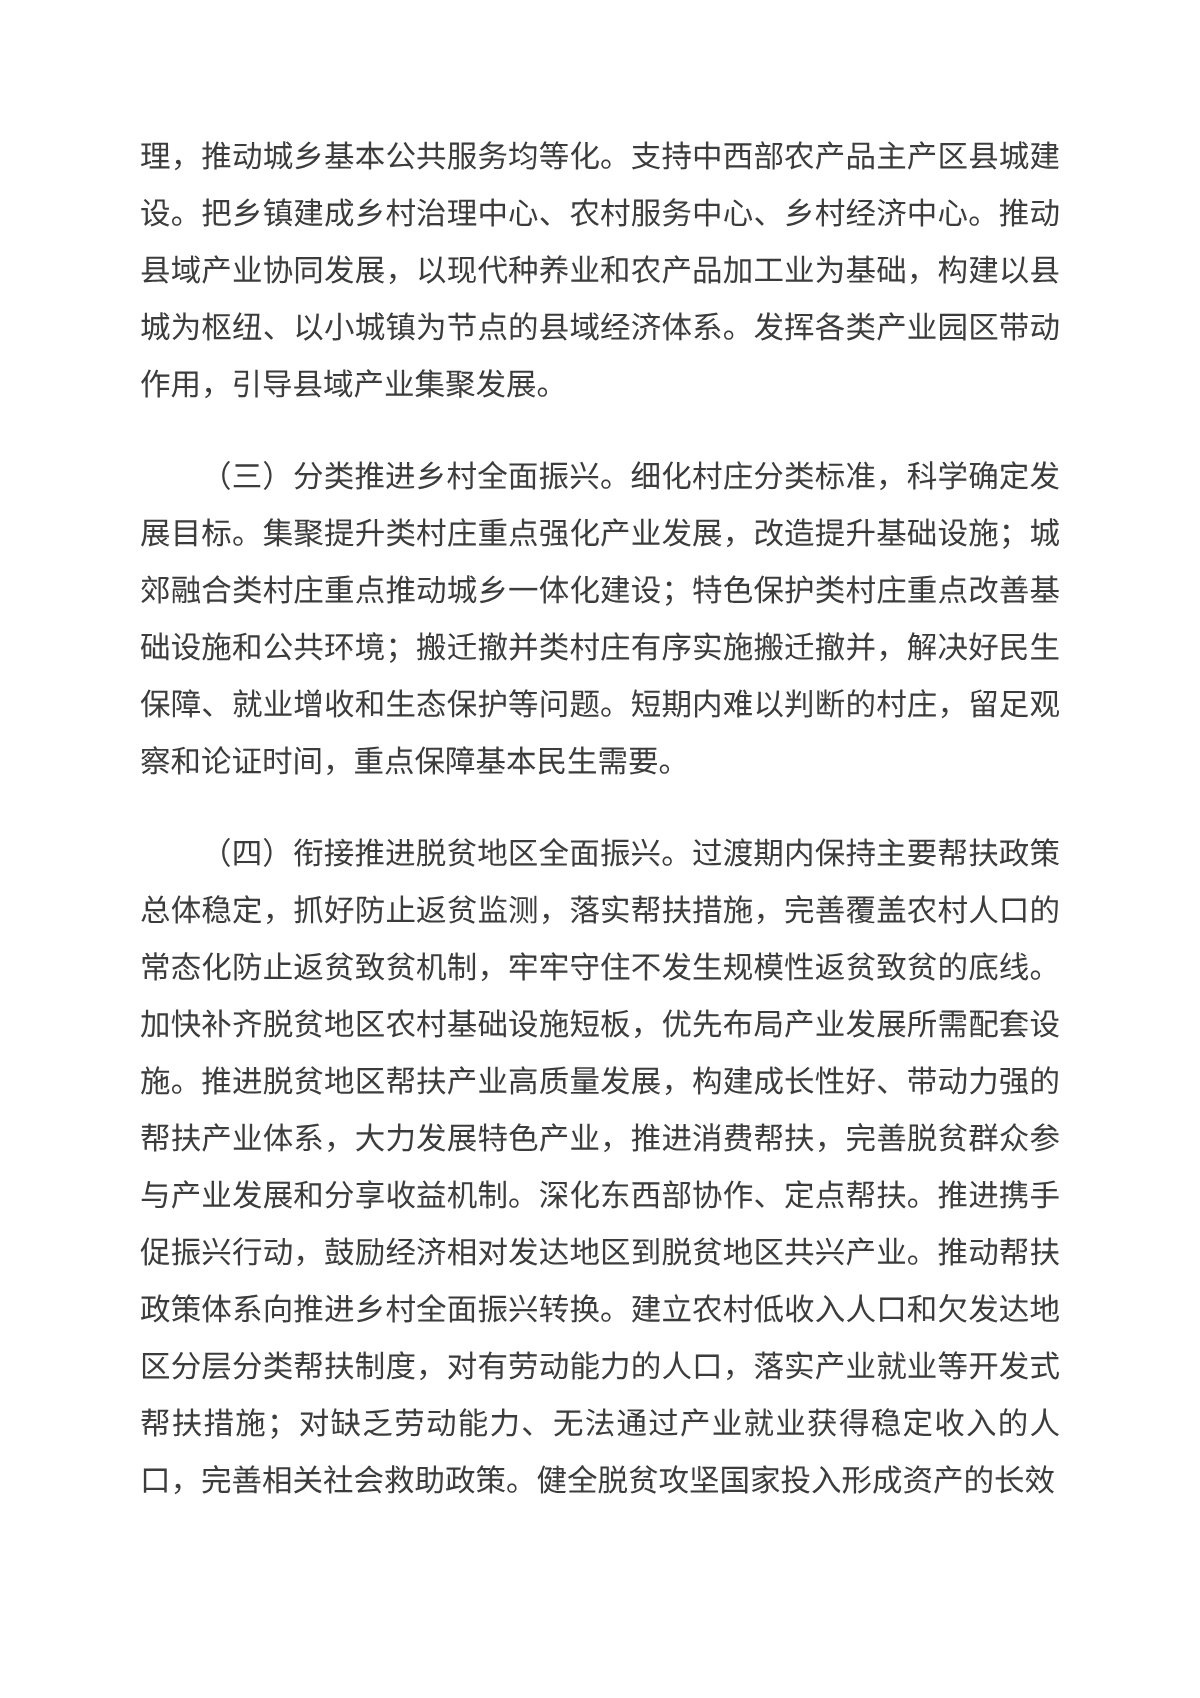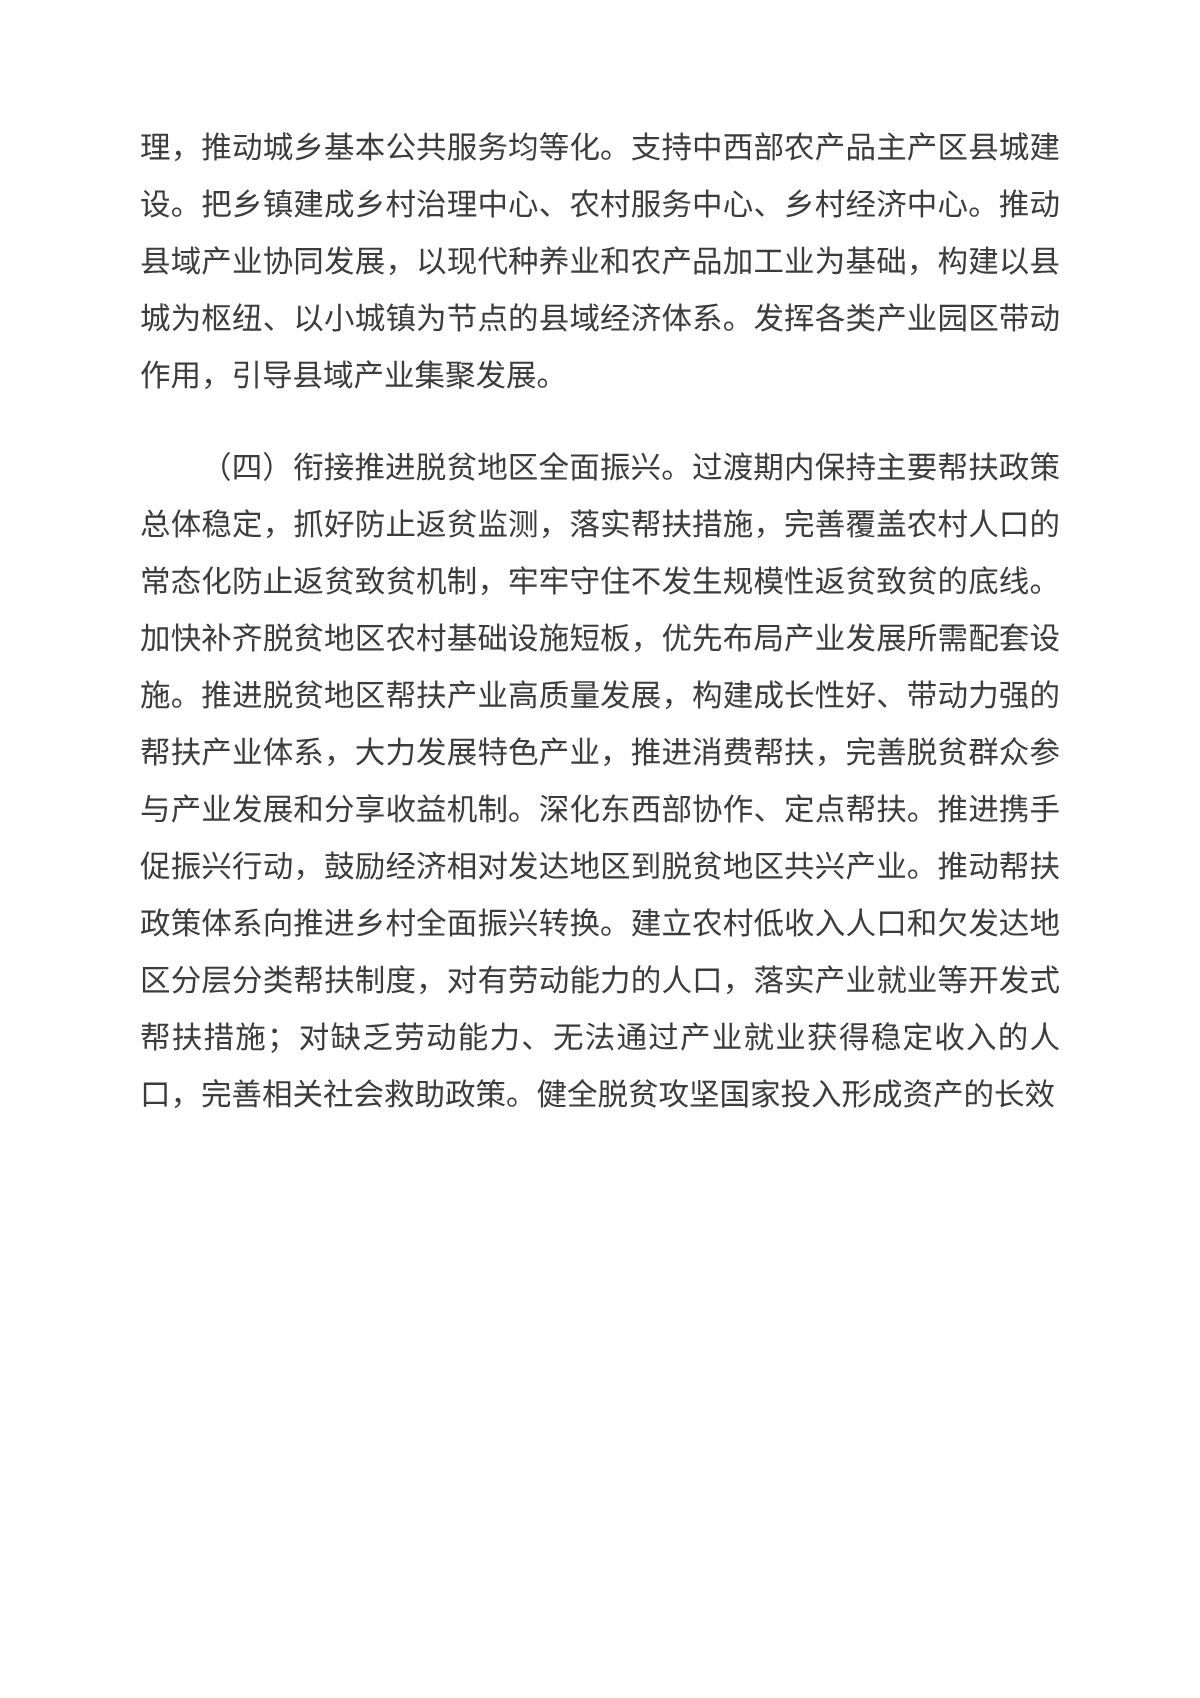--- a/index.html
+++ b/index.html
@@ -10,21 +10,21 @@
     width: 1200px;
     height: 1698px;
     background: #ffffff;
     position: relative;
     overflow: hidden;
     font-family: "Liberation Sans", sans-serif;
   }
   .doc-page {
     position: absolute;
     left: 140px;
-    top: 119px;
+    top: 128px;
     width: 920px;
     color: #3c3c3c;
     font-size: 30.5px;
     line-height: 57px;
     text-align: justify;
     text-justify: inter-ideograph;
     line-break: strict;
     word-break: normal;
     overflow-wrap: normal;
     letter-spacing: 0;
@@ -35,14 +35,15 @@
   }
   .doc-page p.para.indent {
     text-indent: 2em;
   }
 </style>
 </head>
 <body>
 
 <div class="doc-page">
   <p class="para">理，推动城乡基本公共服务均等化。支持中西部农产品主产区县城建设。把乡镇建成乡村治理中心、农村服务中心、乡村经济中心。推动县域产业协同发展，以现代种养业和农产品加工业为基础，构建以县城为枢纽、以小城镇为节点的县域经济体系。发挥各类产业园区带动作用，引导县域产业集聚发展。</p>
+  <p class="para indent">（三）分类推进乡村全面振兴。细化村庄分类标准，科学确定发展目标。集聚提升类村庄重点强化产业发展，改造提升基础设施；城郊融合类村庄重点推动城乡一体化建设；特色保护类村庄重点改善基础设施和公共环境；搬迁撤并类村庄有序实施搬迁撤并，解决好民生保障、就业增收和生态保护等问题。短期内难以判断的村庄，留足观察和论证时间，重点保障基本民生需要。</p>
   <p class="para indent">（四）衔接推进脱贫地区全面振兴。过渡期内保持主要帮扶政策总体稳定，抓好防止返贫监测，落实帮扶措施，完善覆盖农村人口的常态化防止返贫致贫机制，牢牢守住不发生规模性返贫致贫的底线。加快补齐脱贫地区农村基础设施短板，优先布局产业发展所需配套设施。推进脱贫地区帮扶产业高质量发展，构建成长性好、带动力强的帮扶产业体系，大力发展特色产业，推进消费帮扶，完善脱贫群众参与产业发展和分享收益机制。深化东西部协作、定点帮扶。推进携手促振兴行动，鼓励经济相对发达地区到脱贫地区共兴产业。推动帮扶政策体系向推进乡村全面振兴转换。建立农村低收入人口和欠发达地区分层分类帮扶制度，对有劳动能力的人口，落实产业就业等开发式帮扶措施；对缺乏劳动能力、无法通过产业就业获得稳定收入的人口，完善相关社会救助政策。健全脱贫攻坚国家投入形成资产的长效</p>
 </div>
 
 </body></html>

